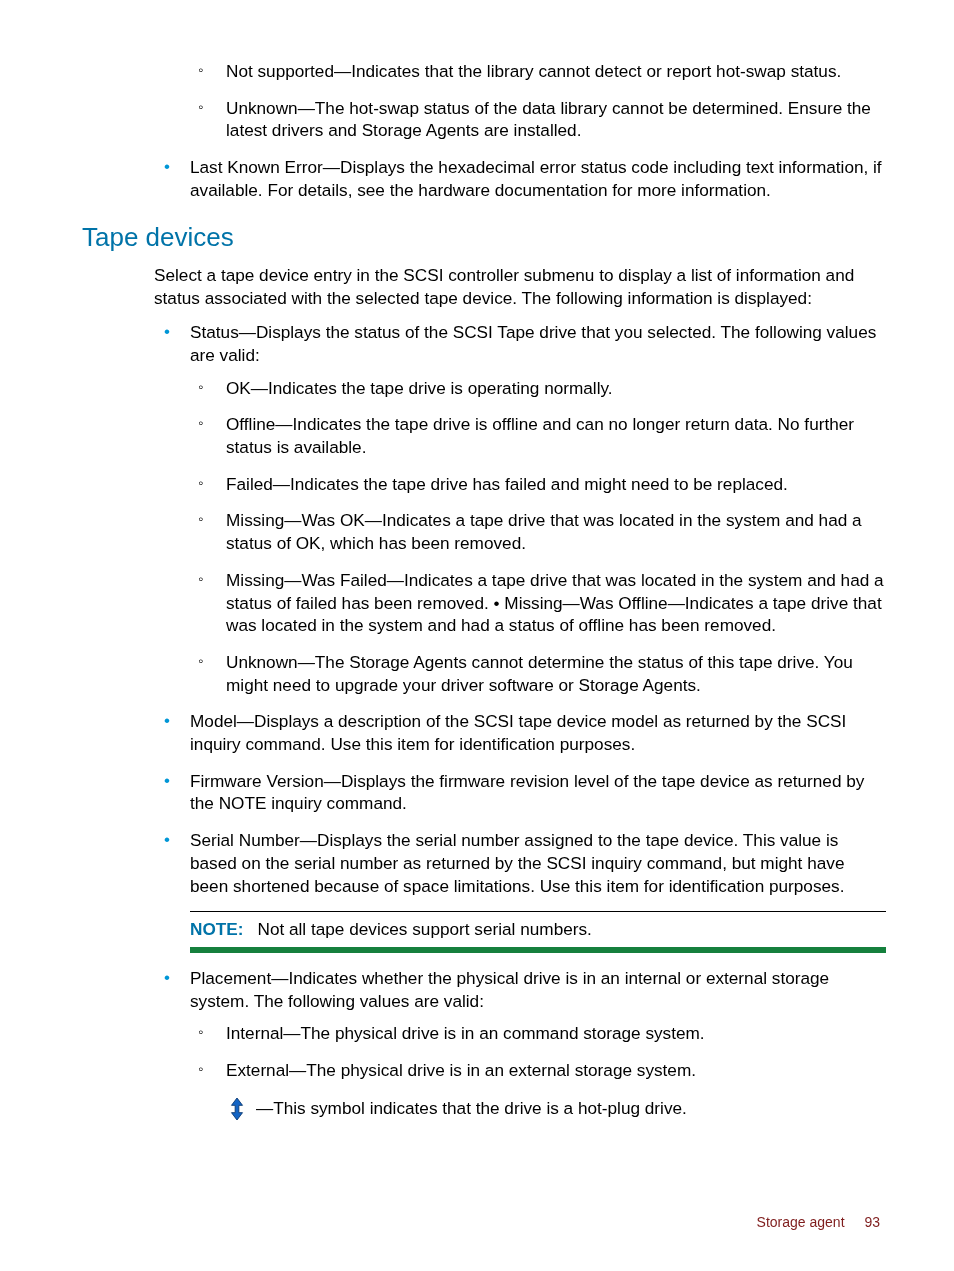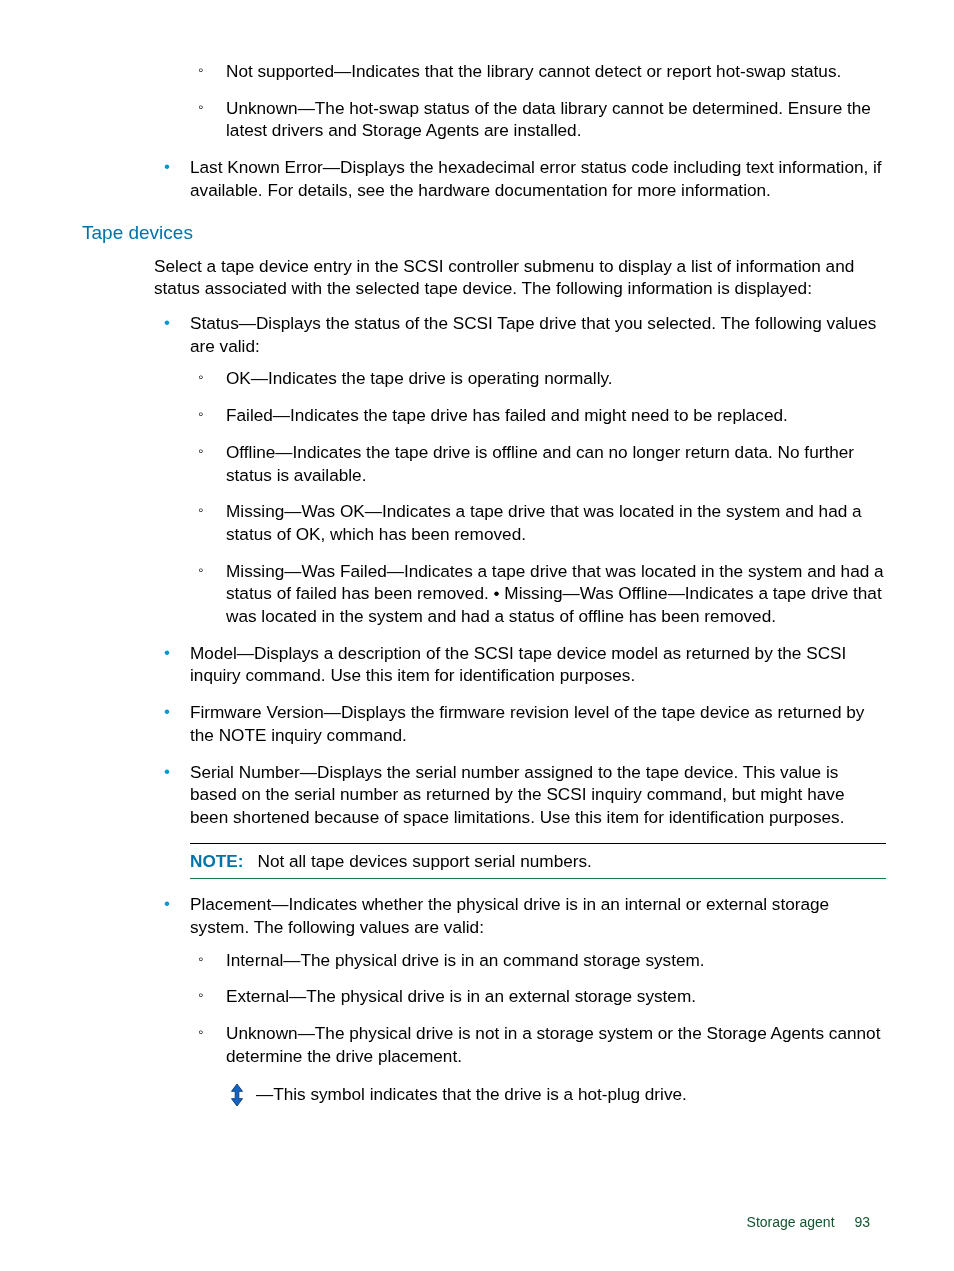--- a/index.html
+++ b/index.html
@@ -58,31 +58,31 @@
   ul.circles > li::before {
     content: "◦";
     position: absolute;
     left: 8px;
     top: 0;
     color: #000;
     font-size: 15px;
     line-height: 1.3;
   }
   h2.section {
-    font-size: 19px;
+    font-size: 26px;
     font-weight: 400;
     color: #0073a8;
     margin: 18px 0 10px 0;
   }
   .para {
     margin: 0 0 12px 0;
   }
   .note-box {
     border-top: 1px solid #000;
-    border-bottom: 1px solid #15803d;
+    border-bottom: 6px solid #15803d;
     padding: 6px 0 6px 0;
     margin: 6px 0 14px 36px;
   }
   .note-label {
     color: #0073a8;
     font-weight: 700;
     margin-right: 14px;
   }
   .hotplug-line {
     margin-left: 36px;
@@ -93,23 +93,23 @@
   }
   .hotplug-icon {
     width: 22px;
     height: 26px;
     display: inline-block;
     flex-shrink: 0;
   }
   .footer {
     position: absolute;
     bottom: 40px;
-    right: 60px;
+    right: 50px;
     font-size: 14px;
-    color: #14532d;
+    color: #7f1d1d;
   }
   .footer .pg {
     margin-left: 16px;
   }
 </style>
 </head>
 <body>
 
 <div class="page">
 
@@ -135,44 +135,44 @@
   <h2 class="section">Tape devices</h2>
 
   <div class="content-block">
     <p class="para">Select a tape device entry in the SCSI controller submenu to display a list of information and status associated with the selected tape device. The following information is displayed:</p>
 
     <ul class="bullets">
       <li>
         <span>Status—Displays the status of the SCSI Tape drive that you selected. The following values are valid:</span>
         <ul class="circles">
           <li><span>OK—Indicates the tape drive is operating normally.</span></li>
+          <li><span>Offline—Indicates the tape drive is offline and can no longer return data. No further status is available.</span></li>
           <li><span>Failed—Indicates the tape drive has failed and might need to be replaced.</span></li>
-          <li><span>Offline—Indicates the tape drive is offline and can no longer return data. No further status is available.</span></li>
           <li><span>Missing—Was OK—Indicates a tape drive that was located in the system and had a status of OK, which has been removed.</span></li>
           <li><span>Missing—Was Failed—Indicates a tape drive that was located in the system and had a status of failed has been removed. • Missing—Was Offline—Indicates a tape drive that was located in the system and had a status of offline has been removed.</span></li>
+          <li><span>Unknown—The Storage Agents cannot determine the status of this tape drive. You might need to upgrade your driver software or Storage Agents.</span></li>
         </ul>
       </li>
       <li><span>Model—Displays a description of the SCSI tape device model as returned by the SCSI inquiry command. Use this item for identification purposes.</span></li>
       <li><span>Firmware Version—Displays the firmware revision level of the tape device as returned by the NOTE inquiry command.</span></li>
       <li>
         <span>Serial Number—Displays the serial number assigned to the tape device. This value is based on the serial number as returned by the SCSI inquiry command, but might have been shortened because of space limitations. Use this item for identification purposes.</span>
       </li>
     </ul>
 
     <div class="note-box">
       <span class="note-label">NOTE:</span><span>Not all tape devices support serial numbers.</span>
     </div>
 
     <ul class="bullets">
       <li>
         <span>Placement—Indicates whether the physical drive is in an internal or external storage system. The following values are valid:</span>
         <ul class="circles">
           <li><span>Internal—The physical drive is in an command storage system.</span></li>
           <li><span>External—The physical drive is in an external storage system.</span></li>
-          <li><span>Unknown—The physical drive is not in a storage system or the Storage Agents cannot determine the drive placement.</span></li>
         </ul>
         <div class="hotplug-line">
           <span class="hotplug-icon">
             <svg viewBox="0 0 24 28" width="22" height="26">
               <path d="M12 2 L18 10 L14 10 L14 18 L18 18 L12 26 L6 18 L10 18 L10 10 L6 10 Z" fill="#1364c4" stroke="#0b3a73" stroke-width="1"></path>
             </svg>
           </span>
           <span>—This symbol indicates that the drive is a hot-plug drive.</span>
         </div>
       </li>

